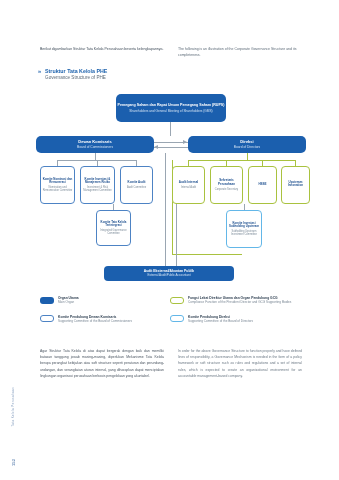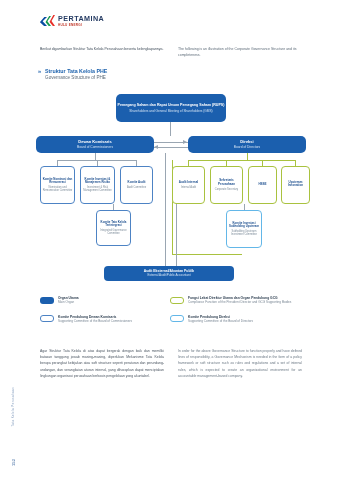--- a/index.html
+++ b/index.html
@@ -120,31 +120,20 @@
                 font-size:3px;letter-spacing:.35px;color:#93a9c6;white-space:nowrap;}
   .pageno{position:absolute;left:7px;top:452px;width:12px;text-align:center;}
   .pageno span{writing-mode:vertical-rl;transform:rotate(180deg);
                font-size:4.2px;font-weight:bold;color:#6f8fb8;}
 </style>
 </head>
 <body>
 
 <div class="page">
 
-  <div class="logo">
-    <span class="logo-mark">
-      <i class="logo-b"></i>
-        <i class="logo-g"></i>
-        <i class="logo-r"></i>
-    </span>
-    <span class="logo-txt">
-      <span class="logo-name">PERTAMINA</span>
-      <span class="logo-sub">HULU ENERGI</span>
-    </span>
-  </div>
 
   <div class="intro">
     <div class="col id">
       <p>Berikut digambarkan Struktur Tata Kelola Perusahaan beserta kelengkapannya.</p>
     </div>
     <div class="col en">
       <p>The following is an illustration of the Corporate Governance Structure and its completeness.</p>
     </div>
   </div>
 

